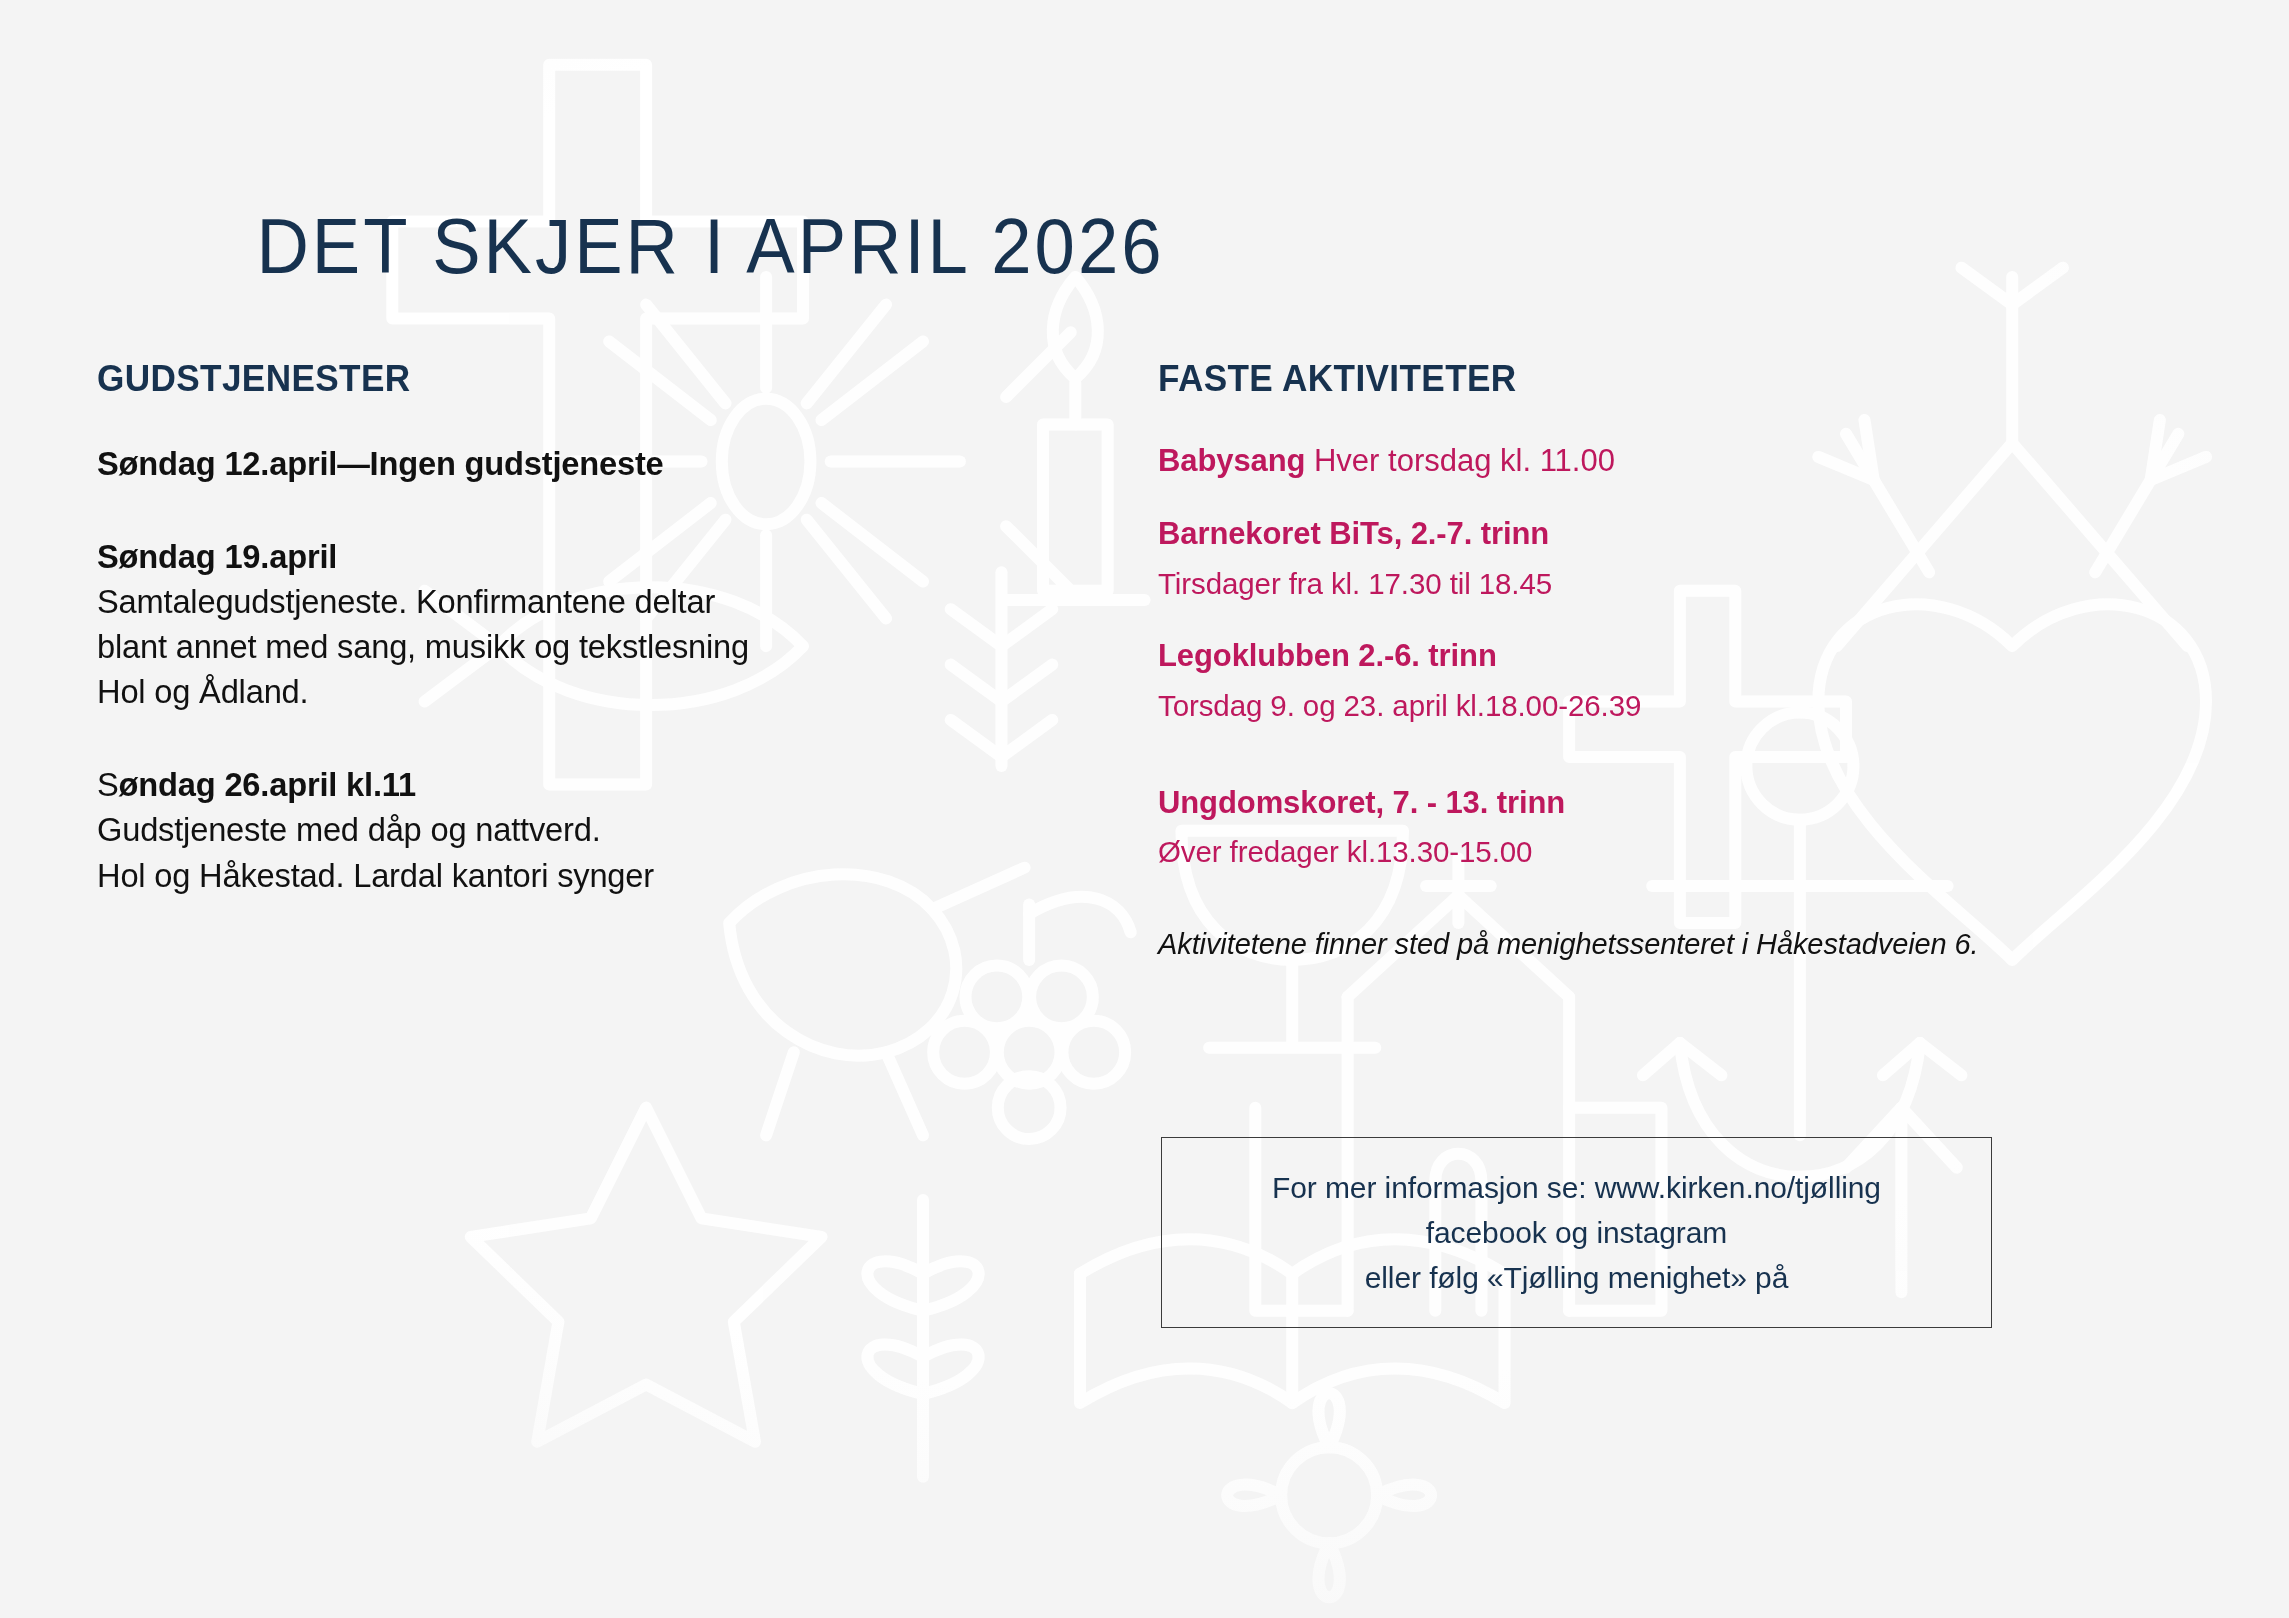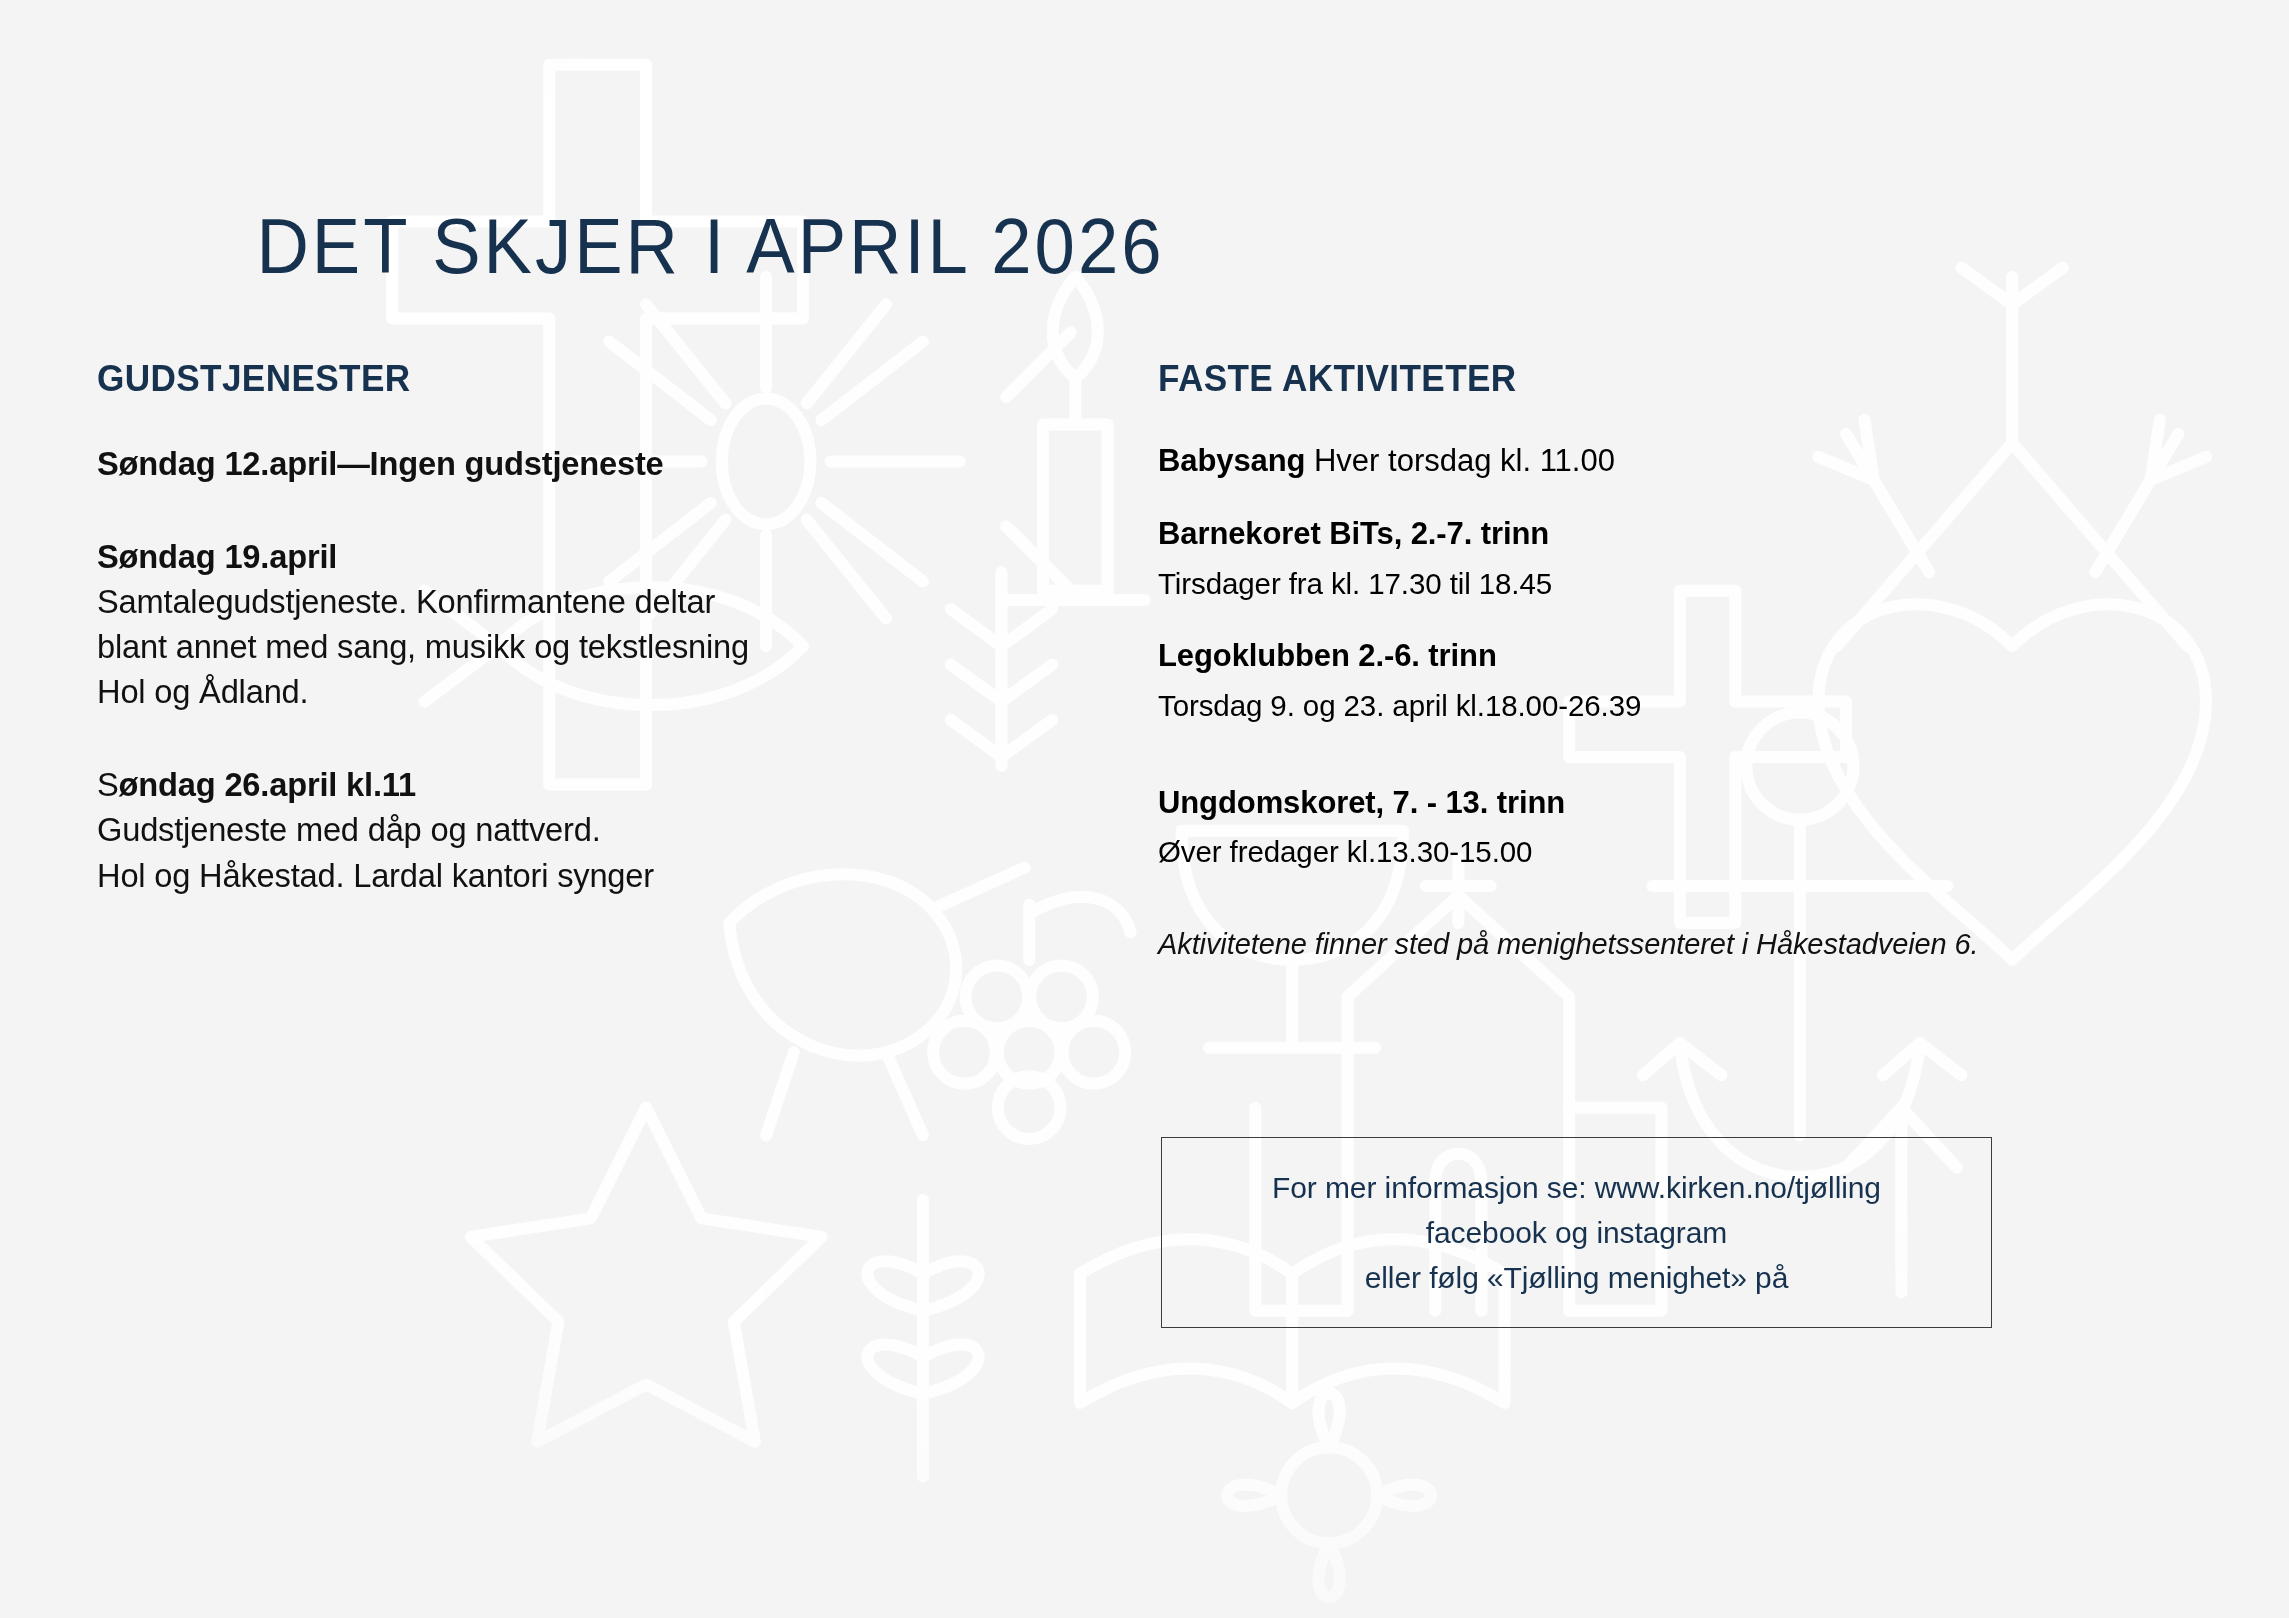--- a/index.html
+++ b/index.html
@@ -91,21 +91,21 @@
     font-weight: 400;
     line-height: 1.33;
     letter-spacing: -0.2px;
     transform: scaleX(0.96);
     transform-origin: left top;
   }
 
   
   .activity-block {
     margin-bottom: 33px;
-    color: #000000;
+    color: #be185d;
   }
   .activity-title {
     font-size: 31px;
     font-weight: bold;
     line-height: 1.3;
     letter-spacing: -0.1px;
     display: inline;
     transform-origin: left top;
   }
   .activity-inline {

